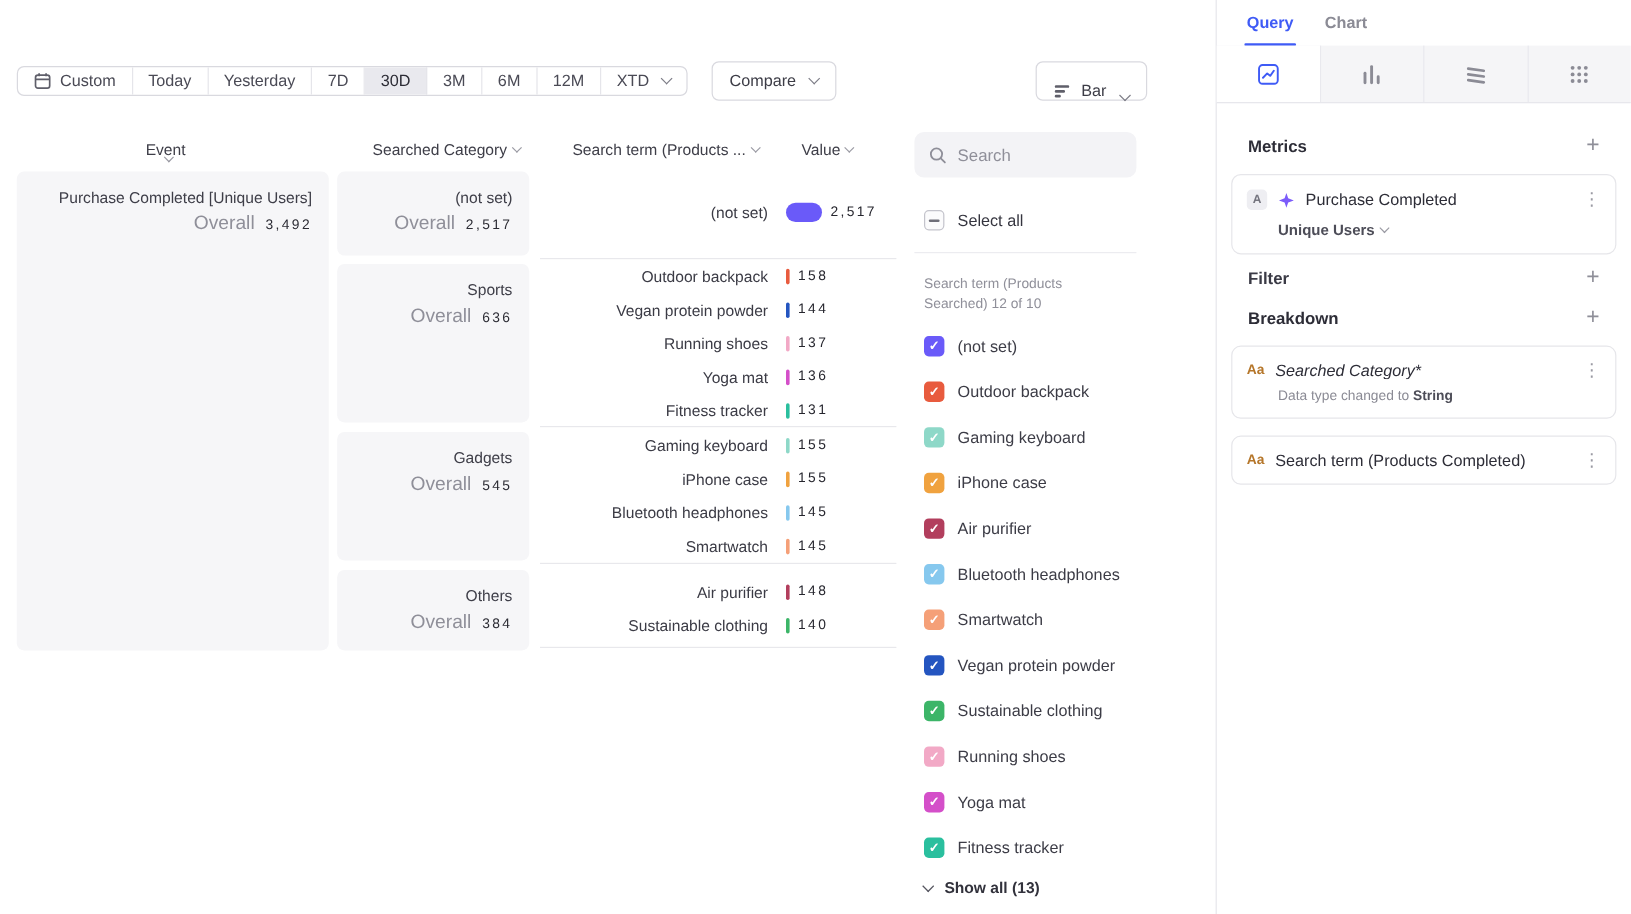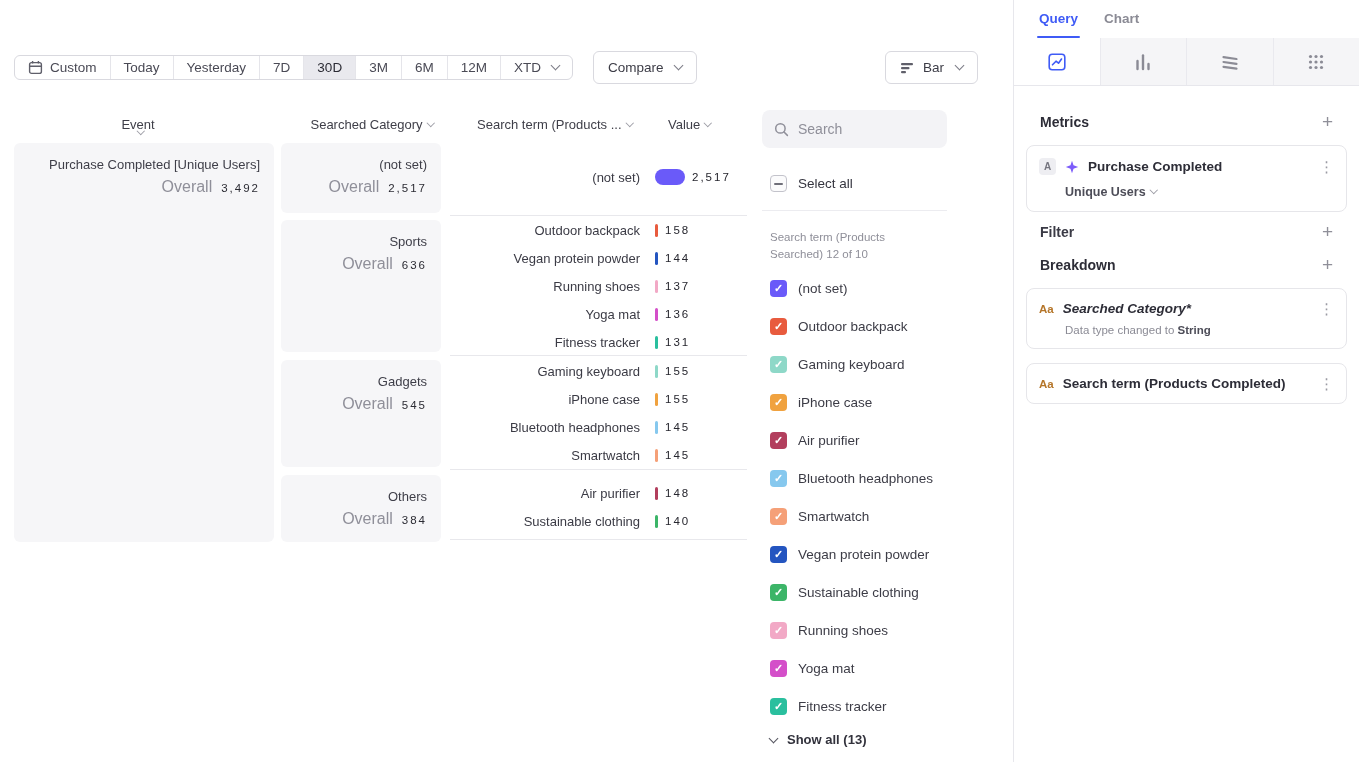--- a/index.html
+++ b/index.html
@@ -11,21 +11,21 @@
   }
   
   .toolbar{position:absolute; left:14px; top:51px; display:flex; gap:20px; align-items:center;}
   .seg{display:flex; border:1px solid #d9d9df; border-radius:6px; height:25px; background:#fff; overflow:hidden;}
   .seg-btn{display:flex; align-items:center; gap:7px; padding:0 13px; font-size:13.5px; color:#4a4a55;
            border-right:1px solid #e5e5ea; cursor:pointer; white-space:nowrap;}
   .seg-btn:last-child{border-right:none;}
   .seg-btn.selected{background:#e9e9ee; color:#2c2c35; font-weight:400;text-align:right;}
   .btn{display:flex; align-items:center; gap:8px; border:1px solid #d9d9df; border-radius:6px;
        height:33px; padding:0 14px; font-size:13.5px; color:#3c3c46; background:#fff; cursor:pointer;}
-  .bar-type-btn{position:absolute; left:885px; top:51px;}
+  .bar-type-btn{position:absolute; left:863px; top:51px;align-items:flex-end;}
   .chv{display:inline-block; width:7px; height:7px; border-right:1.6px solid #7c7c86;
        border-bottom:1.6px solid #7c7c86; transform:rotate(45deg); margin:-4px 0 0 4px; flex:none;}
   .chv-sm{width:5.5px; height:5.5px; border-right-width:1.3px; border-bottom-width:1.3px;
           border-color:#9a9aa3; margin-left:5px;}
   
   .col-head{position:absolute; top:117px; font-size:13px; color:#3e3e48; display:flex;
             align-items:center; cursor:pointer;}
   .col-head.right{justify-content:flex-end;}
   
   .gcard{position:absolute; background:#f6f6f8; border-radius:6px; padding:13px 14px; text-align:right;}
@@ -78,21 +78,21 @@
   .qp-icell.active{background:#fff;}
   .qp-content{padding:16px 12px 0 12px;}
   .qp-sec-head{display:flex; justify-content:space-between; align-items:center; padding:0 14px;
                margin:10px 0 14px 0;}
   .qp-sec-head .ttl{font-size:14px; font-weight:700; color:#2d2d37;}
   .plus{font-size:19px; font-weight:400; color:#8f8f99; line-height:1; cursor:pointer;}
   .qp-card{border:1px solid #e6e6ea; border-radius:8px; background:#fff; padding:12px; cursor:pointer;}
   .qp-row{display:flex; align-items:center; gap:9px;}
   .badge-a{width:17px; height:17px; border-radius:4px; background:#eeeef2; color:#75757f;
            font-size:10px; font-weight:700; display:flex; align-items:center; justify-content:center; flex:none;}
-  .card-title{font-size:13.5px; color:#2d2d37; font-weight:700; flex:1; white-space:nowrap;
+  .card-title{font-size:13.5px; color:#2d2d37; font-weight:400; flex:1; white-space:nowrap;
               overflow:hidden; text-overflow:ellipsis;}
   .card-title.italic{font-style:italic;}
   .kebab{color:#9a9aa3; font-size:15px; line-height:1; cursor:pointer; flex:none;}
   .metric-sub{margin:10px 0 0 26px; display:flex; align-items:center; font-size:12.5px;
               color:#4d4d58; font-weight:600; cursor:pointer;}
   .aa{font-size:11.5px; font-weight:700; color:#b5762a; flex:none;}
   .bd-note{margin:8px 0 0 26px; font-size:11.5px; color:#8b8b95;}
   .bd-note b{color:#4d4d58;}
   .mt-sep{}
   .mt-card{margin-top:2px;}

